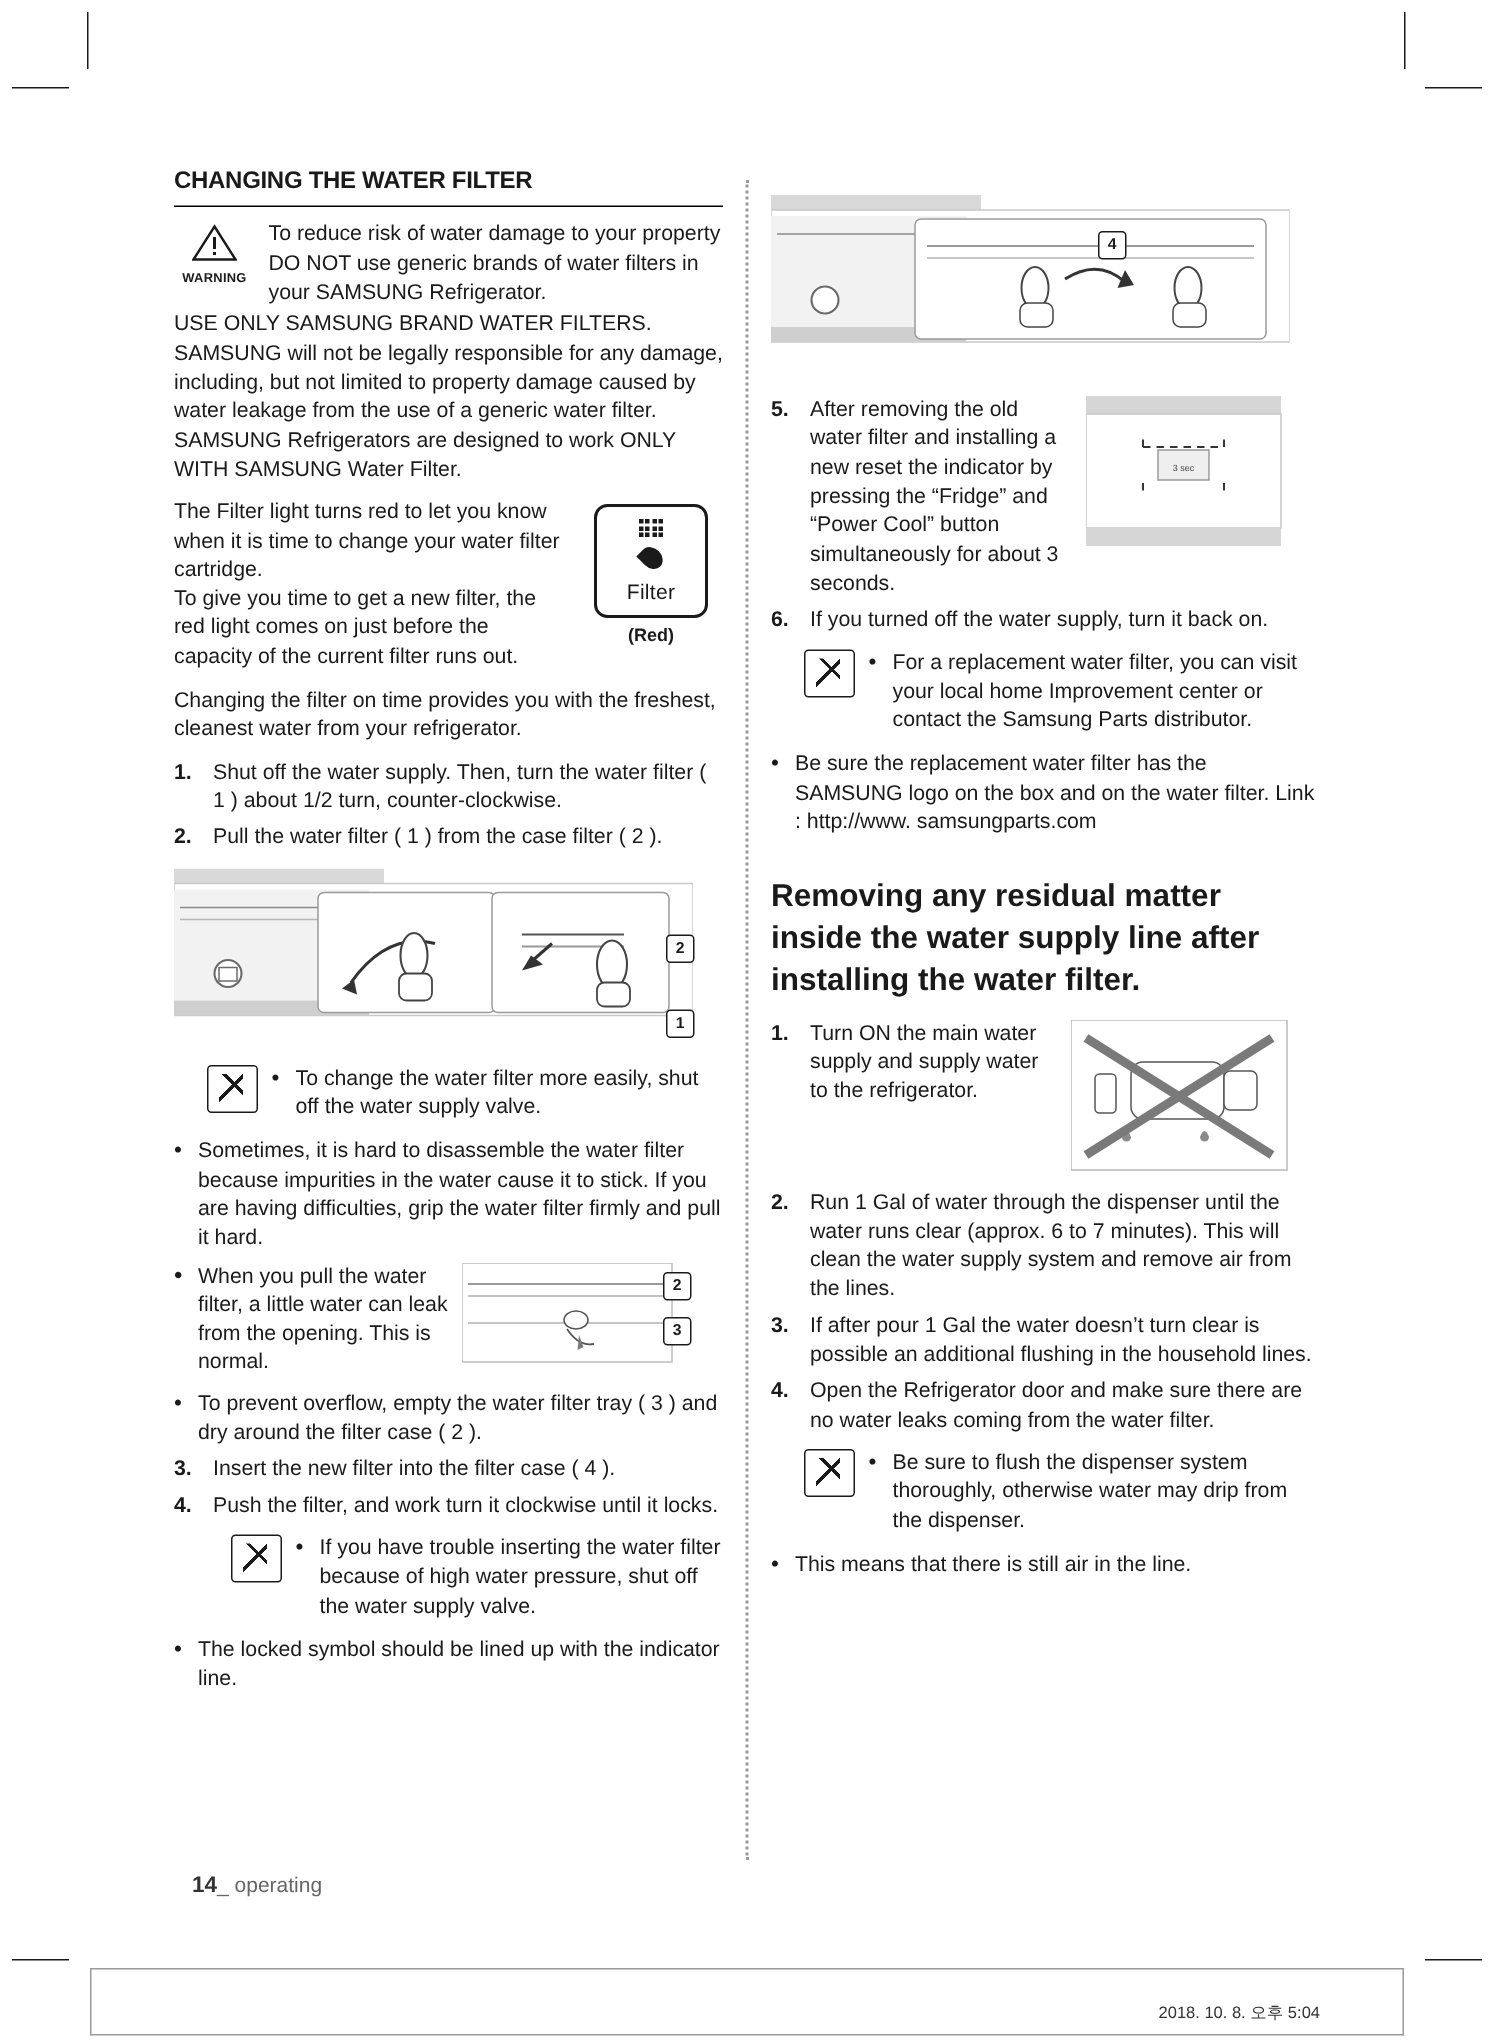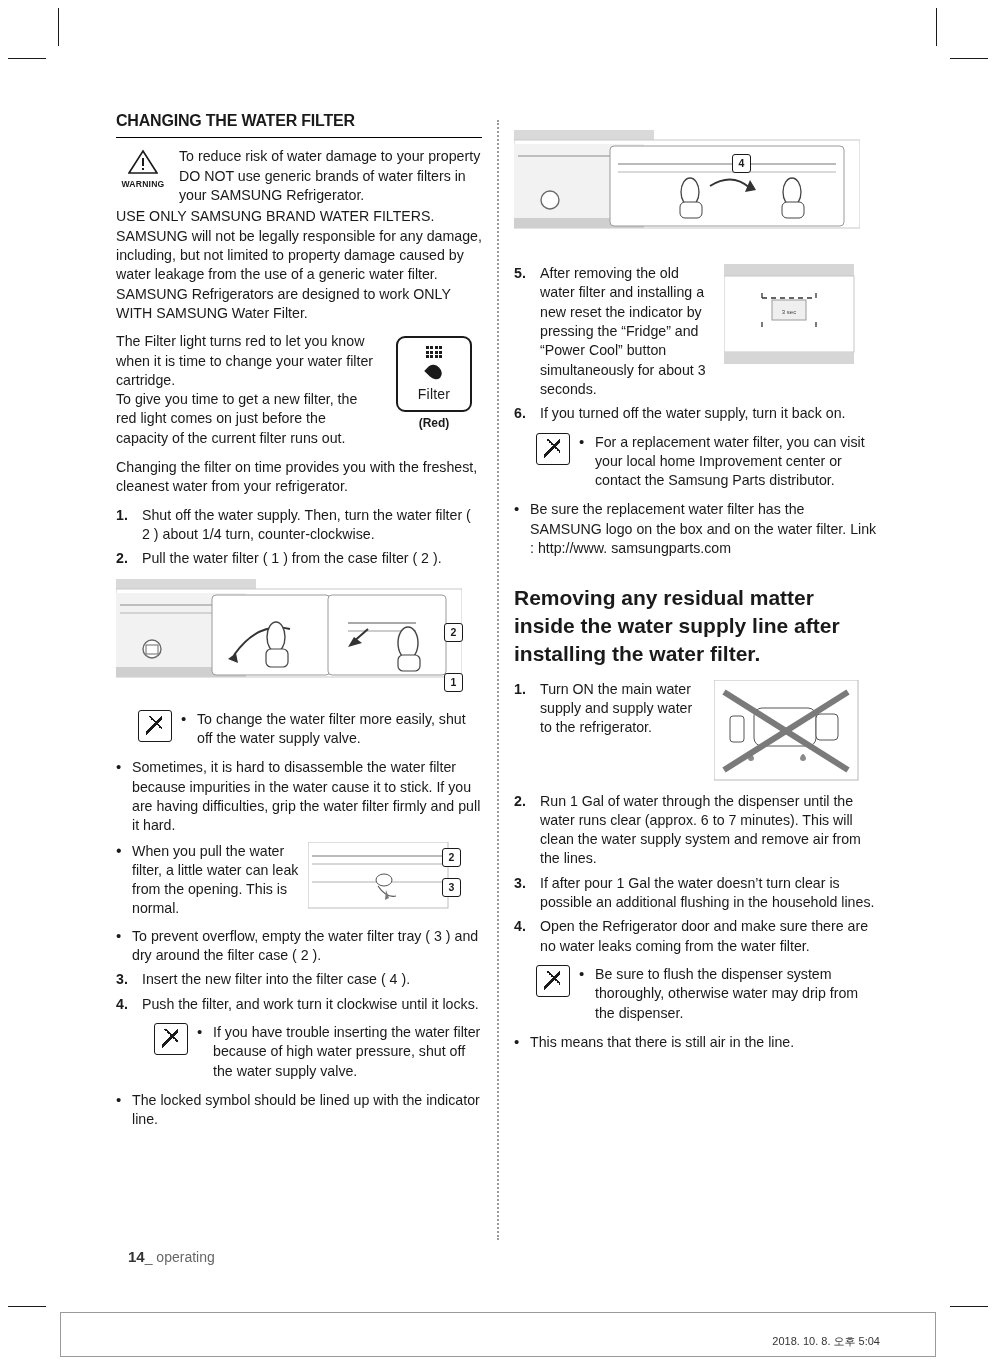--- a/index.html
+++ b/index.html
@@ -288,21 +288,21 @@
         </div>
         <div class="fl-red">(Red)</div>
       </div>
     </div>
 
     <p class="para">Changing the filter on time provides you with the freshest, cleanest water from your refrigerator.</p>
 
     <ol class="steps">
       <li>
         <span class="num">1.</span>
-        <span class="body">Shut off the water supply. Then, turn the water filter ( 2 ) about 1/4 turn, counter-clockwise.</span>
+        <span class="body">Shut off the water supply. Then, turn the water filter ( 1 ) about 1/2 turn, counter-clockwise.</span>
       </li>
       <li>
         <span class="num">2.</span>
         <span class="body">Pull the water filter ( 1 ) from the case filter ( 2 ).</span>
       </li>
     </ol>
 
     <div class="fig" style="height:122px;">
       <svg width="346" height="118" viewBox="0 0 346 118">
         <rect x="0" y="0" width="140" height="10" fill="#d9d9d9"></rect>

